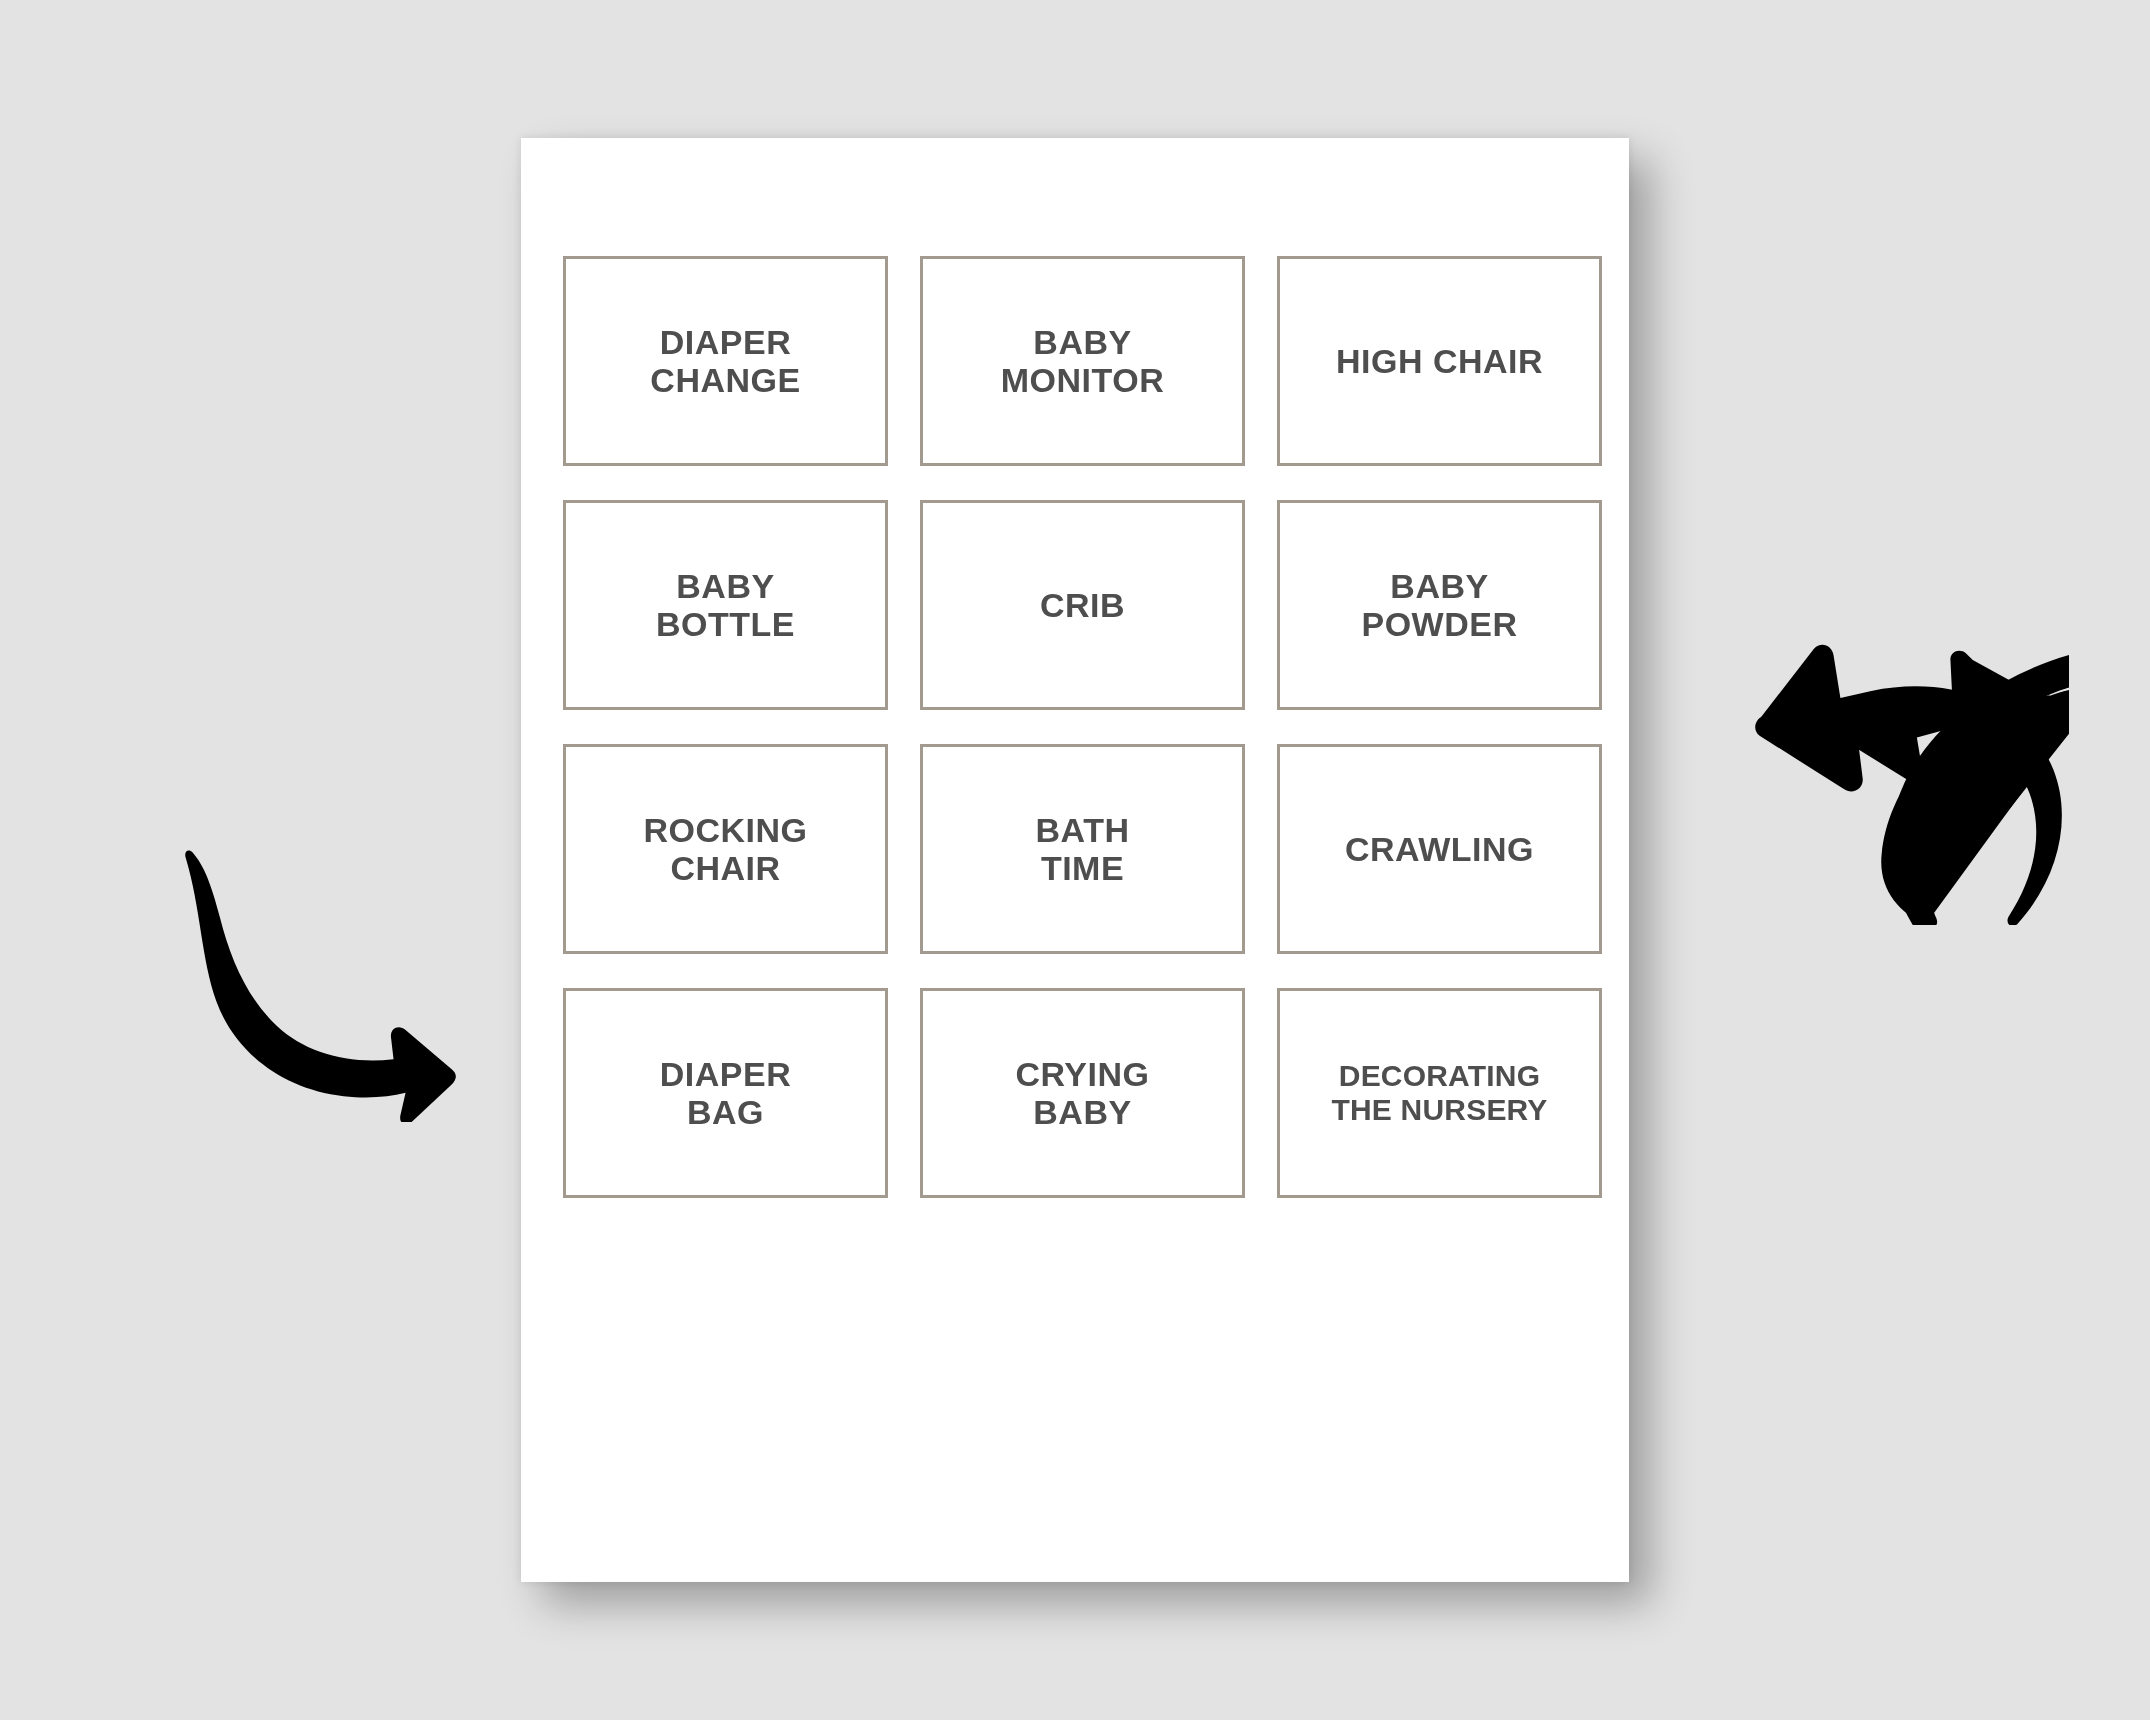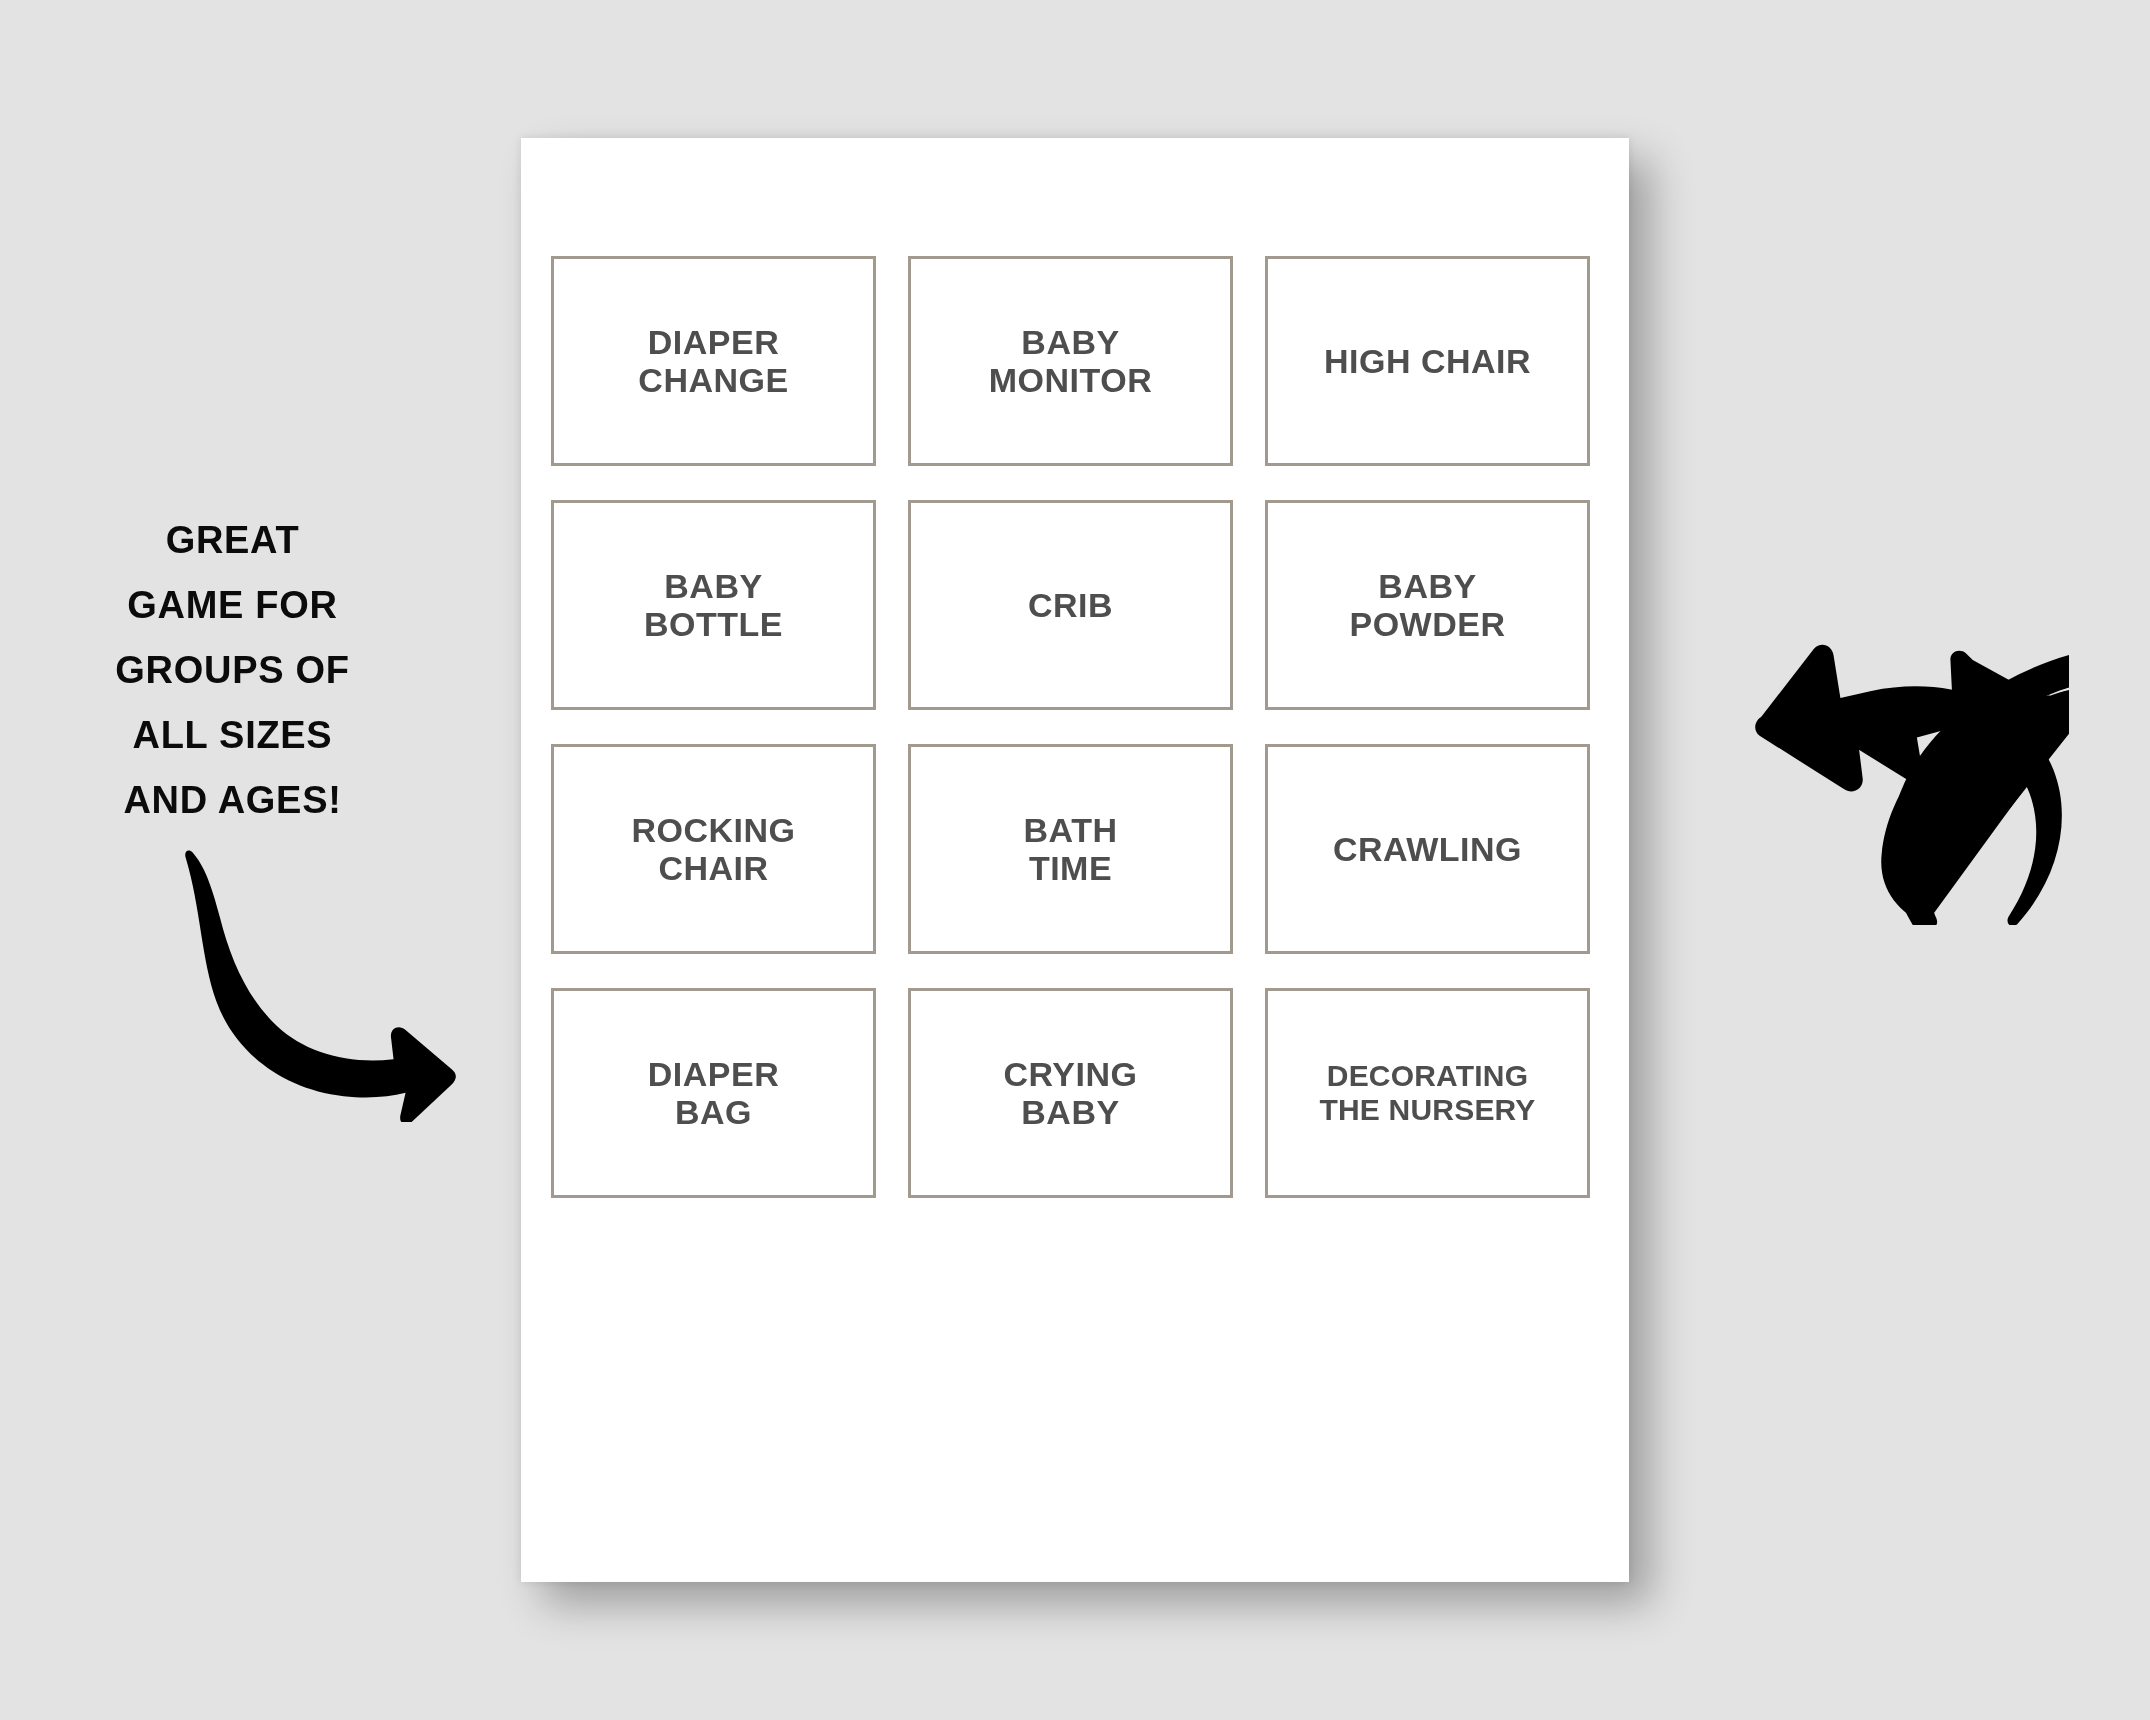--- a/index.html
+++ b/index.html
@@ -18,21 +18,21 @@
     left:521px; top:138px;
     width:1108px; height:1444px;
     background:#ffffff;
     box-shadow: 22.4px 22.4px 40px rgba(0,0,0,0.30),
                 0 0 8.6px rgba(0,0,0,0.10);
   }
 
   
   .grid{
     position:absolute;
-    left:30px; top:118px;
+    left:42px; top:118px;
     width:1124px;
     display:grid;
     grid-template-columns:repeat(3,325px);
     grid-auto-rows:210px;
     column-gap:32px;
     row-gap:34px;
   }
   .cell{
     border:3.4px solid #a2998f;
     background:#ffffff;
@@ -73,25 +73,20 @@
   .arrow{position:absolute;}
   .arrow-left{ left:163px; top:847px; width:327px; height:275px; }
   .arrow-right{ left:1751px; top:641px; width:318px; height:284px; }
   .arrow svg{display:block;width:100%;height:100%;}
 </style>
 </head>
 <body>
 
 <div id="stage">
 
-  <div class="promo promo-left">GREAT
-GAME FOR
-GROUPS OF
-ALL SIZES
-AND AGES!</div>
 
   <div class="arrow arrow-left">
     <svg viewBox="0 0 380 320" xmlns="http://www.w3.org/2000/svg" aria-hidden="true">
       <path fill="#000000" d="M34 6
         C 30 2, 24 4, 26 12
         C 44 72, 44 130, 62 180
         C 84 240, 140 282, 210 290
         C 238 293, 262 291, 282 286
         L 276 312
         C 274 322, 282 326, 290 319

